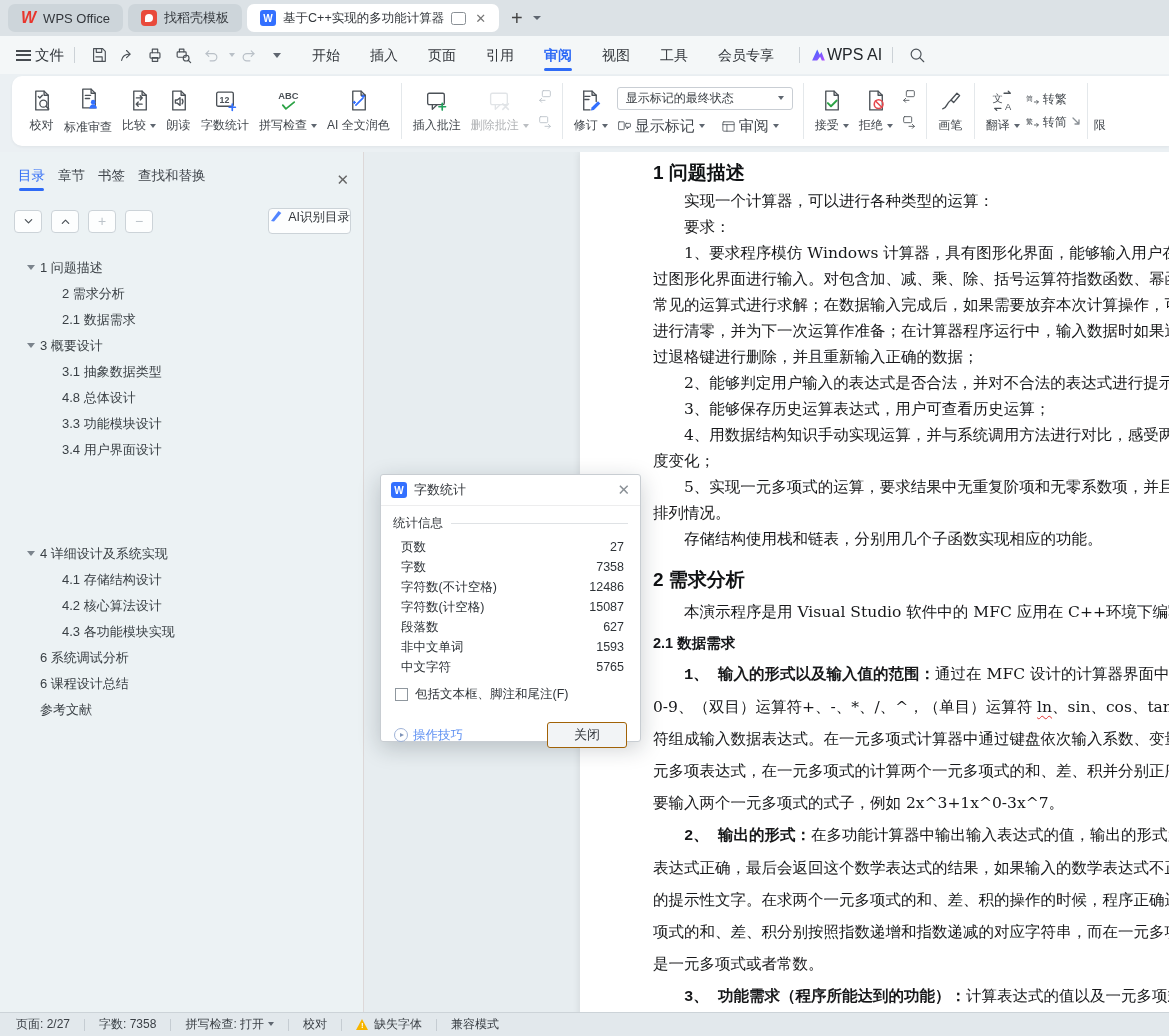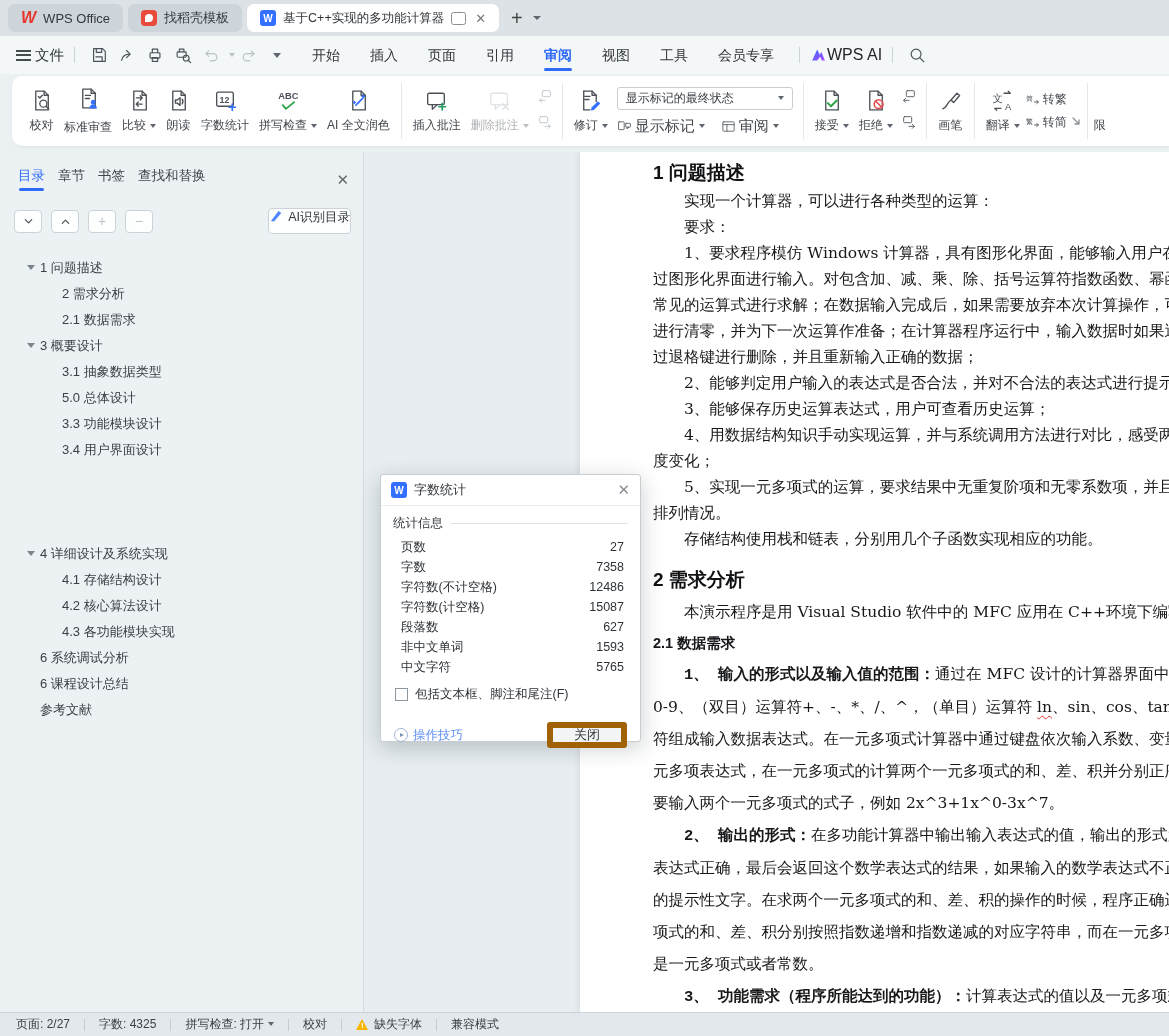--- a/index.html
+++ b/index.html
@@ -93,21 +93,21 @@
   .wcg{display:flex;align-items:center;font-size:12.5px;color:#33373c}
   .wcg .ln{flex:1;height:1px;background:#dfe2e5;margin-left:8px}
   .wcrows{margin-top:5px}
   .wcr{display:flex;justify-content:space-between;font-size:12.5px;line-height:20px;color:#2e3338;padding:0 4px 0 8px}
   .wcchk{display:flex;align-items:center;gap:7px;margin-top:9px;font-size:12.5px;color:#2e3338;padding-left:2px}
   .box{width:13px;height:13px;border:1px solid #8f979e;background:#fff;box-sizing:border-box}
   .wcf{display:flex;align-items:center;margin-top:19px;padding:0 1px}
   .tips{display:flex;align-items:center;gap:5px;color:#5a8df2;font-size:12.5px}
   .play{width:14px;height:14px;border:1px solid #9fb3d8;border-radius:50%;position:relative;box-sizing:border-box}
   .play::after{content:"";position:absolute;left:4.5px;top:3.5px;width:0;height:0;border-left:4px solid #7f93b8;border-top:2.5px solid transparent;border-bottom:2.5px solid transparent}
-  .closebtn{margin-left:auto;width:80px;height:26px;background:#f2f4f6;border:6px solid #a16207;border-radius:3px;font-size:13px;color:#33373c;display:flex;align-items:center;justify-content:center;box-sizing:border-box}
+  .closebtn{margin-left:auto;width:80px;height:26px;background:#f2f4f6;border:1px solid #a16207;border-radius:3px;font-size:13px;color:#33373c;display:flex;align-items:center;justify-content:center;box-sizing:border-box}
   
   .statusbar{position:absolute;left:0;right:0;bottom:0;height:24px;background:#e2e8ec;border-top:1px solid #ccd3d8;display:flex;align-items:center;font-size:12px;color:#3b4046;padding-left:16px;box-sizing:border-box}
   .sdiv{width:1px;height:12px;background:#c5ccd2;margin:0 14px}
   .warn{position:relative;width:13px;height:11px;margin-right:5px}
   .warn::before{content:"";position:absolute;left:0;top:0;width:0;height:0;border-left:6.5px solid transparent;border-right:6.5px solid transparent;border-bottom:11px solid #f7b500}
   .warn::after{content:"!";position:absolute;left:5px;top:2px;font-size:8px;line-height:9px;color:#fff;font-weight:bold}
 </style>
 </head>
 <body>
 
@@ -465,21 +465,21 @@
         </svg>
       <span>AI识别目录</span>
     </span>
   </div>
   <div class="toc">
     <div class="titem lv1"><span class="tri"></span><span>1 问题描述</span></div>
     <div class="titem lv2"><span>2 需求分析</span></div>
     <div class="titem lv2"><span>2.1 数据需求</span></div>
     <div class="titem lv1"><span class="tri"></span><span>3 概要设计</span></div>
     <div class="titem lv2"><span>3.1 抽象数据类型</span></div>
-    <div class="titem lv2"><span>5.0 总体设计</span></div>
+    <div class="titem lv2"><span>4.8 总体设计</span></div>
     <div class="titem lv2"><span>3.3 功能模块设计</span></div>
     <div class="titem lv2"><span>3.4 用户界面设计</span></div>
     <div class="tgap"></div>
     <div class="titem lv1"><span class="tri"></span><span>4 详细设计及系统实现</span></div>
     <div class="titem lv2"><span>4.1 存储结构设计</span></div>
     <div class="titem lv2"><span>4.2 核心算法设计</span></div>
     <div class="titem lv2"><span>4.3 各功能模块实现</span></div>
     <div class="titem lv1"><span>6 系统调试分析</span></div>
     <div class="titem lv1"><span>6 课程设计总结</span></div>
     <div class="titem lv1"><span>参考文献</span></div>
@@ -572,21 +572,21 @@
         <span>操作技巧</span>
       </span>
       <span class="closebtn">关闭</span>
     </div>
   </div>
 </div>
 
 <div class="statusbar">
   <span>页面: 2/27</span>
   <span class="sdiv"></span>
-  <span>字数: 4325</span>
+  <span>字数: 7358</span>
   <span class="sdiv"></span>
   <span><span>拼写检查: 打开</span><span class="car"></span></span>
   <span class="sdiv"></span>
   <span>校对</span>
   <span class="sdiv"></span>
   <span style="display:flex;align-items:center">
     <span class="warn"></span>
     <span>缺失字体</span>
   </span>
   <span class="sdiv"></span>

